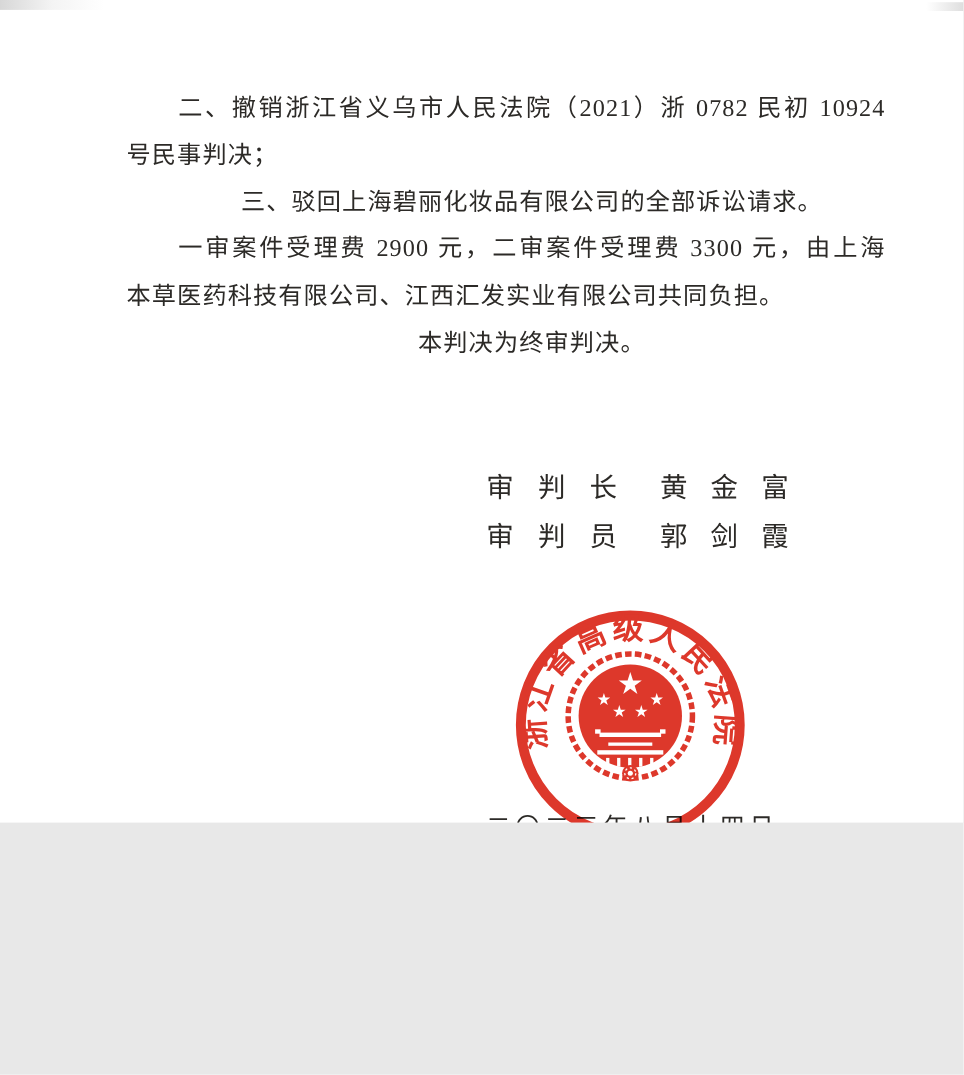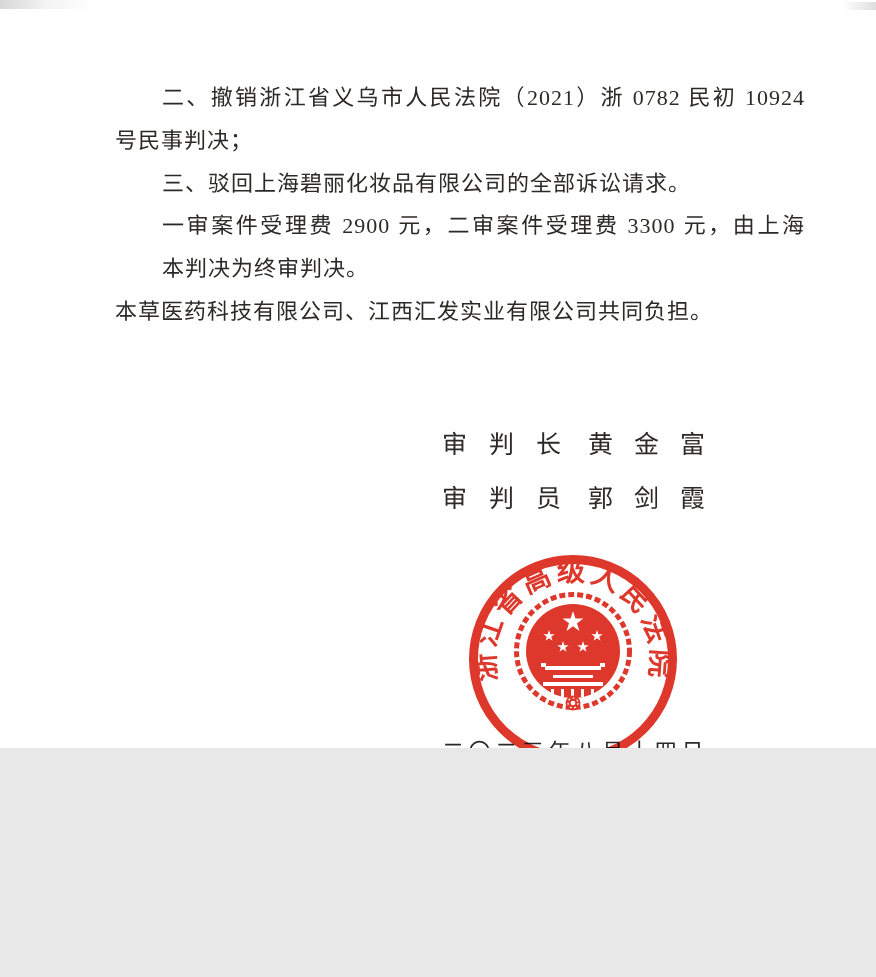--- a/index.html
+++ b/index.html
@@ -19,33 +19,33 @@
   .smudge.s2{top:2px;right:0;width:34px;height:8px;
     background:linear-gradient(to left,rgba(160,160,160,.35),transparent);}
 
   
   .textblock{
     position:absolute;left:115px;top:77px;width:690px;
     font-size:22px;line-height:42.8px;letter-spacing:1px;
     white-space:nowrap;
   }
   .textblock .line{height:42.8px;}
-  .textblock .line.indent{text-indent:47px;}
+  .textblock .line.indent{text-indent:47px;text-align:center;}
   .textblock .line.full{
     white-space:normal;
     text-align:justify;text-align-last:justify;
   }
 
   
   .sig-row{position:absolute;left:442px;height:30px;line-height:30px;
     font-size:25px;white-space:nowrap;}
   .sig-title{letter-spacing:22px;}
-  .sig-name{letter-spacing:21px;margin-left:5px;}
+  .sig-name{letter-spacing:21px;margin-left:17px;}
   .sig-row.judge1{top:430px;}
-  .sig-row.judge2{top:484px;}
+  .sig-row.judge2{top:474px;}
   .sig-row.judge3{top:518px;}
   .sig-row.clerk{top:825px;left:443px;}
 
   
   .date-line{position:absolute;left:442px;top:737px;height:30px;line-height:30px;
     font-size:22px;letter-spacing:4.6px;white-space:nowrap;}
   .verify-line{position:absolute;left:115px;top:778px;height:30px;line-height:30px;
     font-size:22px;letter-spacing:1px;white-space:nowrap;}
 
   
@@ -69,22 +69,22 @@
 <div class="page">
 
   <div class="smudge s1"></div>
   <div class="smudge s2"></div>
 
   <main class="textblock">
     <div class="line indent full">二、撤销浙江省义乌市人民法院（2021）浙 0782 民初 10924</div>
     <div class="line">号民事判决；</div>
     <div class="line indent">三、驳回上海碧丽化妆品有限公司的全部诉讼请求。</div>
     <div class="line indent full">一审案件受理费 2900 元，二审案件受理费 3300 元，由上海</div>
+    <div class="line">本草医药科技有限公司、江西汇发实业有限公司共同负担。</div>
     <div class="line indent">本判决为终审判决。</div>
-    <div class="line">本草医药科技有限公司、江西汇发实业有限公司共同负担。</div>
   </main>
 
   <div class="sig-row judge1">
     <span class="sig-title">审判长</span><span class="sig-name">黄金富</span>
   </div>
   <div class="sig-row judge2">
     <span class="sig-title">审判员</span><span class="sig-name">郭剑霞</span>
   </div>
 
   <div class="date-line">二〇二三年八月十四日</div>

